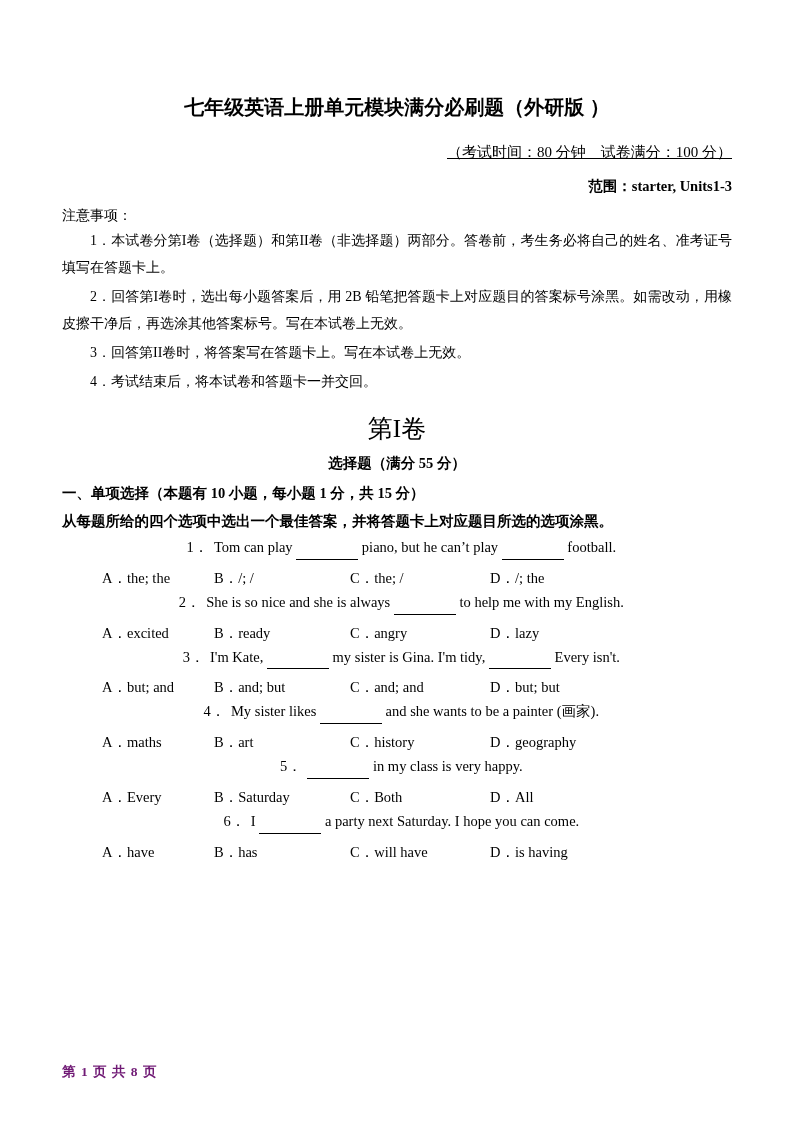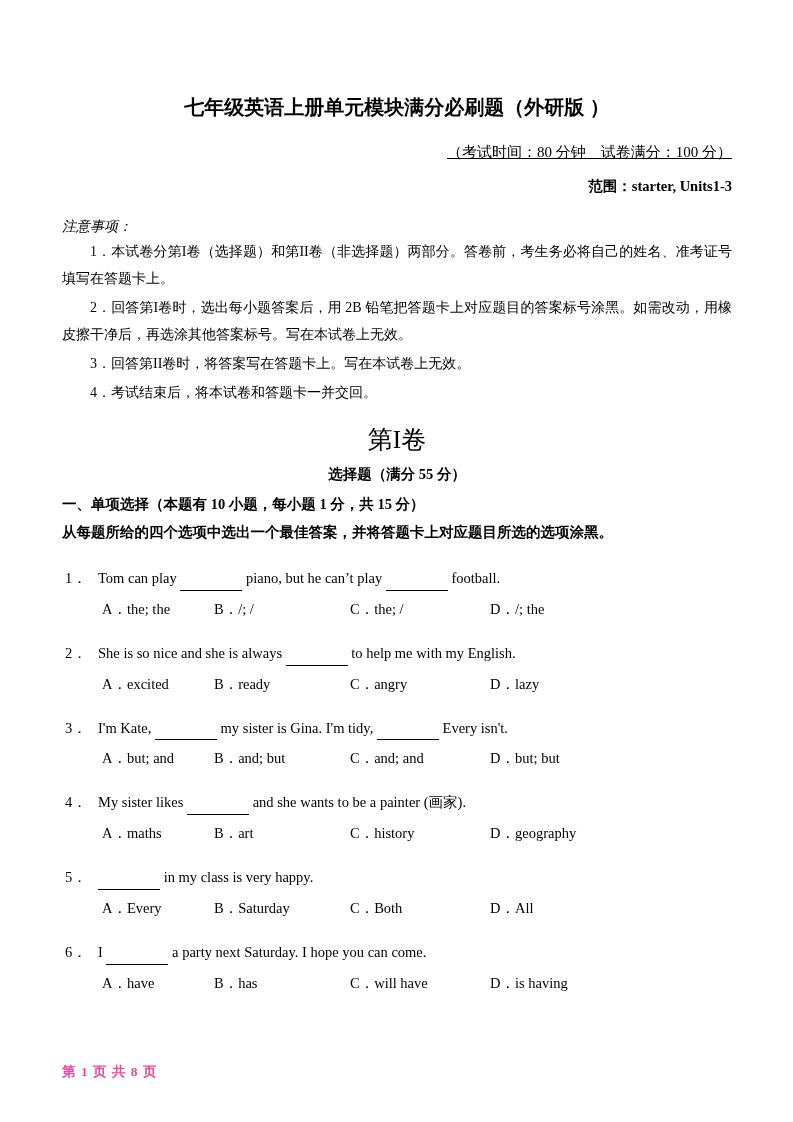--- a/index.html
+++ b/index.html
@@ -57,23 +57,22 @@
     text-align: right;
     font-size: 14.5px;
     font-weight: bold;
     margin-top: 13px;
     line-height: 1.4;
   }
 
   
   .notice-title {
     font-size: 14px;
-    margin-top: 20px;
-    line-height: 1.5;
-    font-style: italic;
+    margin-top: 9px;
+    line-height: 1.5;
   }
   .notice-item {
     font-size: 14px;
     line-height: 1.92;
     text-indent: 2em;
     text-align: justify;
     margin-top: 2px;
   }
 
   
@@ -98,21 +97,22 @@
   }
   .section-instruction {
     font-size: 14.5px;
     font-weight: bold;
     margin-top: 7px;
     line-height: 1.5;
   }
 
   
   .question-block {
-    margin-top: 24px;
+    margin-top: 4px;
+    text-align: center;
   }
   .q-stem {
     font-size: 14.5px;
     line-height: 1.5;
     padding-left: 13px;
     text-indent: -13px;
     margin-left: 16px;
   }
   .q-num {
     display: inline-block;
@@ -145,21 +145,21 @@
   .opt-3 { left: 388px; }
   .opt-letter { }
 
   
   .footer {
     position: absolute;
     left: 62px;
     top: 1063px;
     font-size: 13.5px;
     font-weight: bold;
-    color: #ec4899;
+    color: #701a75;
     letter-spacing: 1px;
     line-height: 1.4;
   }
 </style>
 </head>
 <body>
 
 <div id="page">
 
   <div class="doc-body">

